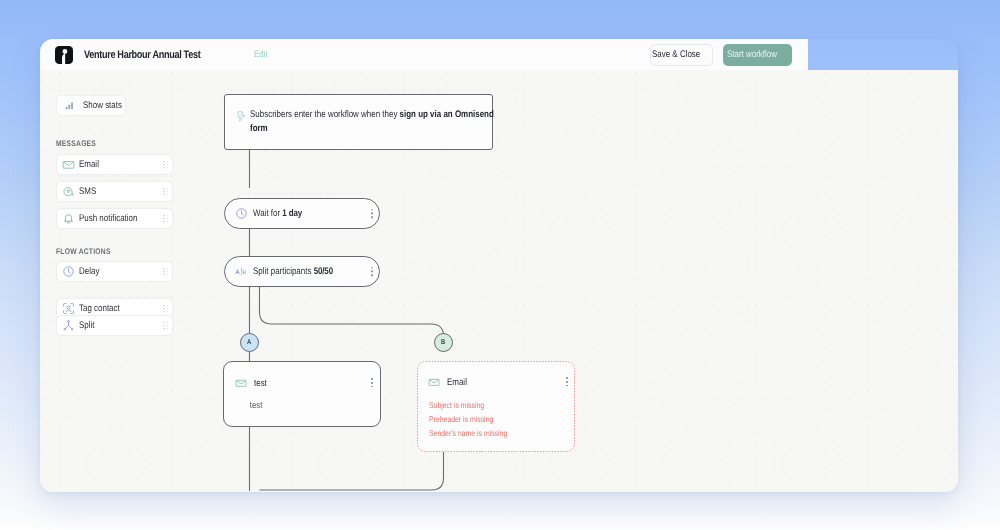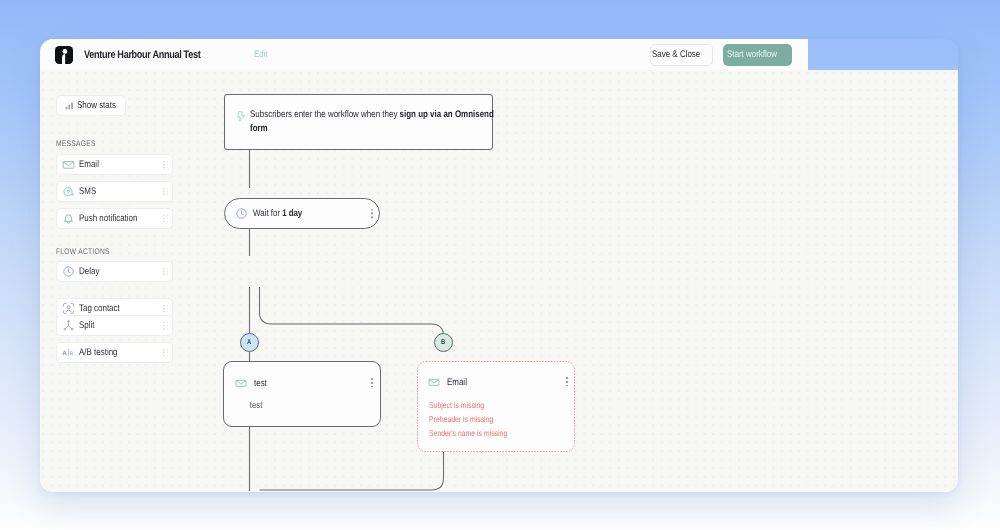--- a/index.html
+++ b/index.html
@@ -46,26 +46,26 @@
     position:absolute; left:0; top:31px; width:918px; height:422px;
     background-color:#f7f7f6;
     background-image: radial-gradient(circle at 1px 1px, #efefee 0.75px, transparent 1.15px);
     background-size: 8.6px 8.6px;
     background-position: 2px 2px;
     overflow:hidden;
   }
   #show-stats {
     position:absolute; left:16px; top:25px; height:21px; width:70px; background:#fdfdfd;
     border:1px solid #efefef; border-radius:5px; display:flex; align-items:center;
-    padding:0 0 0 7px; gap:2px; font-size:9.6px; color:#2a2d33;
+    padding:0 0 0 7px; gap:8px; font-size:9.6px; color:#2a2d33;
   }
   #show-stats .ico { width:11px; height:11px; }
   .panel-label {
     position:absolute; left:16px; font-size:8.1px; letter-spacing:0.3px;
-    color:#6a6e75; font-weight:normal;
+    color:#6a6e75; font-weight:bold;
   }
   .side-card {
     position:absolute; left:16px; width:117px; height:21px; background:#fff;
     border:1px solid #ededee; border-radius:5px; display:flex; align-items:center;
     padding-left:5px; gap:4px; font-size:9.6px; color:#2e3138;
   }
   .side-card .ico { width:13px; height:13px; }
   .drag-dots { position:absolute; right:4px; top:50%; transform:translateY(-50%);
                display:grid; grid-template-columns:1.4px 1.4px; gap:1.7px 2.1px; }
   .drag-dots i { width:1.4px; height:1.4px; background:#cbcdd0; border-radius:50%; display:block; }
@@ -241,36 +241,20 @@
         <span class="sc-label tx">Split</span>
         <span class="drag-dots">
           <i></i>
           <i></i>
           <i></i>
           <i></i>
           <i></i>
           <i></i>
         </span>
       </div>
-    <div class="side-card" style="top:272px">
-        <svg class="ico " viewBox="0 0 16 16">
-          <text x="0.3" y="11.3" font-family="Liberation Sans, sans-serif" font-size="7.8" font-weight="bold" fill="#8694da">A</text>
-          <path d="M8.2 3.4V12.3" stroke="#8694da" stroke-width="0.8"></path>
-          <text x="9.7" y="11.3" font-family="Liberation Sans, sans-serif" font-size="6.2" fill="#8694da">B</text>
-        </svg>
-        <span class="sc-label tx">A/B testing</span>
-        <span class="drag-dots">
-          <i></i>
-          <i></i>
-          <i></i>
-          <i></i>
-          <i></i>
-          <i></i>
-        </span>
-      </div>
 
     <div class="node" id="trigger-node" style="left:184px;top:24px;width:269px;height:56px;">
       <svg viewBox="0 0 12 14" style="position:absolute;left:12px;top:16px;width:9px;height:11px">
           <path d="M7.4 0.7 H1.6 V7.6 H4.3 L3.4 13.3 L10.4 5.6 H6.0 Z" fill="none" stroke="#b2d5cc" stroke-width="1.3" stroke-linejoin="round"></path>
         </svg>
       <div class="trig-text"><span>Subscribers enter the workflow when they </span><b>sign up via an Omnisend form</b></div>
     </div>
 
     <div class="node pill" style="left:184px;top:128px;width:156px;height:31px;">
       <svg class="ico " viewBox="0 0 16 16">
@@ -278,20 +262,33 @@
           <path d="M8 4.8V8.2l2.2 1.4" fill="none" stroke="#8694da" stroke-width="1.05" stroke-linecap="round" stroke-linejoin="round"></path>
         </svg>
       <div class="tx"><span>Wait for </span><b>1 day</b></div>
       <span class="kebab">
           <i></i>
           <i></i>
           <i></i>
         </span>
     </div>
 
+    <div class="node pill" style="left:184px;top:186px;width:156px;height:31px;">
+      <svg class="ico " viewBox="0 0 16 16">
+          <text x="0.3" y="11.3" font-family="Liberation Sans, sans-serif" font-size="7.8" font-weight="bold" fill="#8694da">A</text>
+          <path d="M8.2 3.4V12.3" stroke="#8694da" stroke-width="0.8"></path>
+          <text x="9.7" y="11.3" font-family="Liberation Sans, sans-serif" font-size="6.2" fill="#8694da">B</text>
+        </svg>
+      <div class="tx"><span>Split participants </span><b>50/50</b></div>
+      <span class="kebab">
+          <i></i>
+          <i></i>
+          <i></i>
+        </span>
+    </div>
 
     <div class="branch-badge" style="left:200px;top:263px;background:#c9e3f7">
         <span class="tx">A</span>
       </div>
     <div class="branch-badge" style="left:394px;top:263px;background:#d7ebe2">
         <span class="tx">B</span>
       </div>
 
     <div class="node msg-node" style="left:183px;top:291px;width:158px;height:66px;">
       <div class="node-head">

